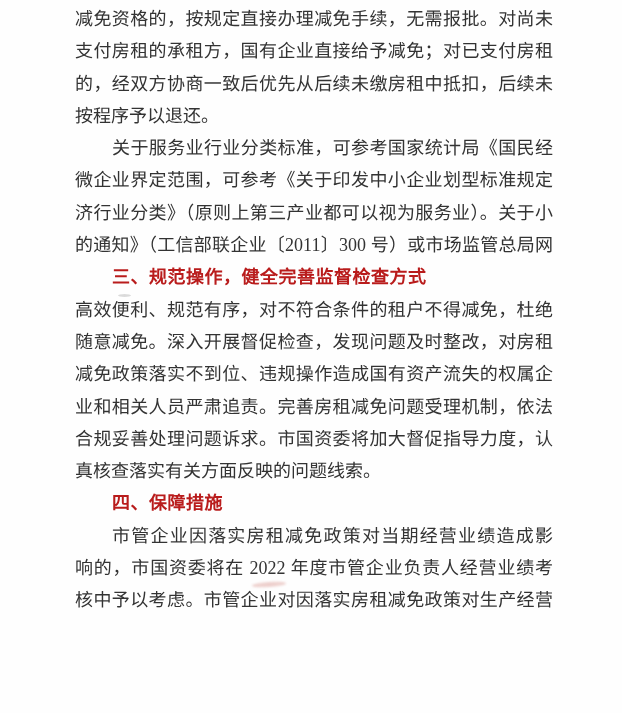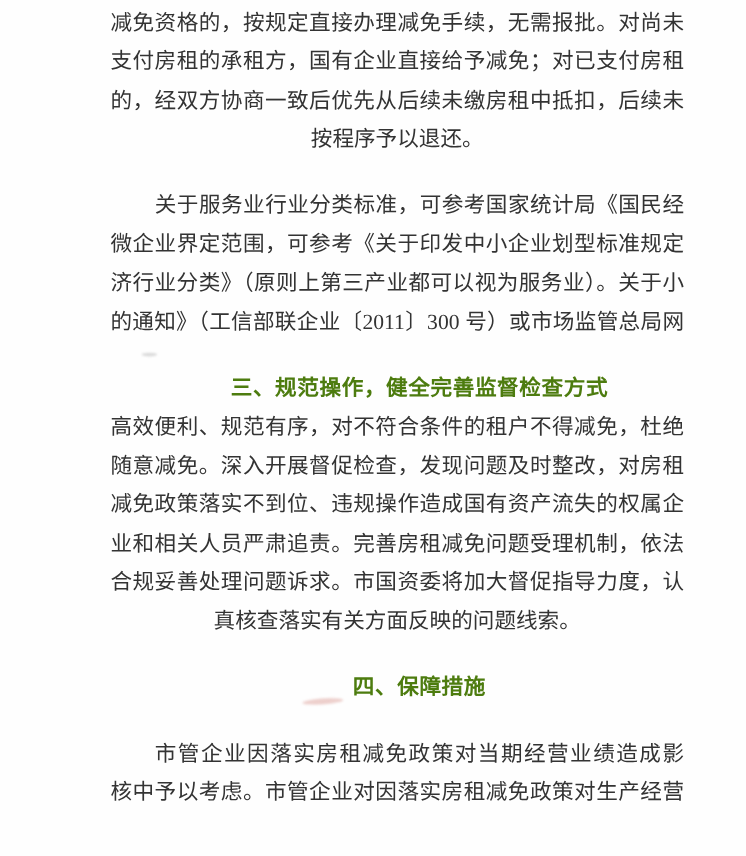--- a/index.html
+++ b/index.html
@@ -11,44 +11,44 @@
     background: #fefefe;
   }
   .page {
     position: relative;
     width: 622px;
     height: 713px;
     background: #fefefe;
   }
   .textblock {
     position: absolute;
-    left: 92px;
+    left: 75px;
     top: 3px;
     width: 478px;
   }
   .line {
     font-family: "Liberation Serif", "DejaVu Serif", serif;
     font-size: 18px;
     line-height: 32.3px;
     height: 32.3px;
     color: #333333;
     text-align: justify;
     text-align-last: justify;
     white-space: nowrap;
     overflow: visible;
   }
   .short {
-    text-align: center;
+    text-align: left;
     text-align-last: auto;
   }
-  .ind { text-indent: 37px; margin-top: 23px; }
+  .ind { text-indent: 37px; }
   .h {
     font-family: "Liberation Sans", "DejaVu Sans", sans-serif;
     font-weight: bold;
-    color: #4d7c0f;
+    color: #b91c1c;
     letter-spacing: 0.5px;
   }
   .smudge-pink {
     position: absolute;
     left: 252px;
     top: 582px;
     width: 34px;
     height: 5px;
     background: #d99790;
     opacity: 0.45;
@@ -83,18 +83,19 @@
     <div class="line">的通知》（工信部联企业〔2011〕300 号）或市场监管总局网</div>
     <div class="line short ind h">三、规范操作，健全完善监督检查方式</div>
     <div class="line">高效便利、规范有序，对不符合条件的租户不得减免，杜绝</div>
     <div class="line">随意减免。深入开展督促检查，发现问题及时整改，对房租</div>
     <div class="line">减免政策落实不到位、违规操作造成国有资产流失的权属企</div>
     <div class="line">业和相关人员严肃追责。完善房租减免问题受理机制，依法</div>
     <div class="line">合规妥善处理问题诉求。市国资委将加大督促指导力度，认</div>
     <div class="line short">真核查落实有关方面反映的问题线索。</div>
     <div class="line short ind h">四、保障措施</div>
     <div class="line ind">市管企业因落实房租减免政策对当期经营业绩造成影</div>
+    <div class="line">响的，市国资委将在 2022 年度市管企业负责人经营业绩考</div>
     <div class="line">核中予以考虑。市管企业对因落实房租减免政策对生产经营</div>
   </div>
 
   <div class="smudge-pink"></div>
   <div class="speck-gray"></div>
 </div>
 
 </body></html>

